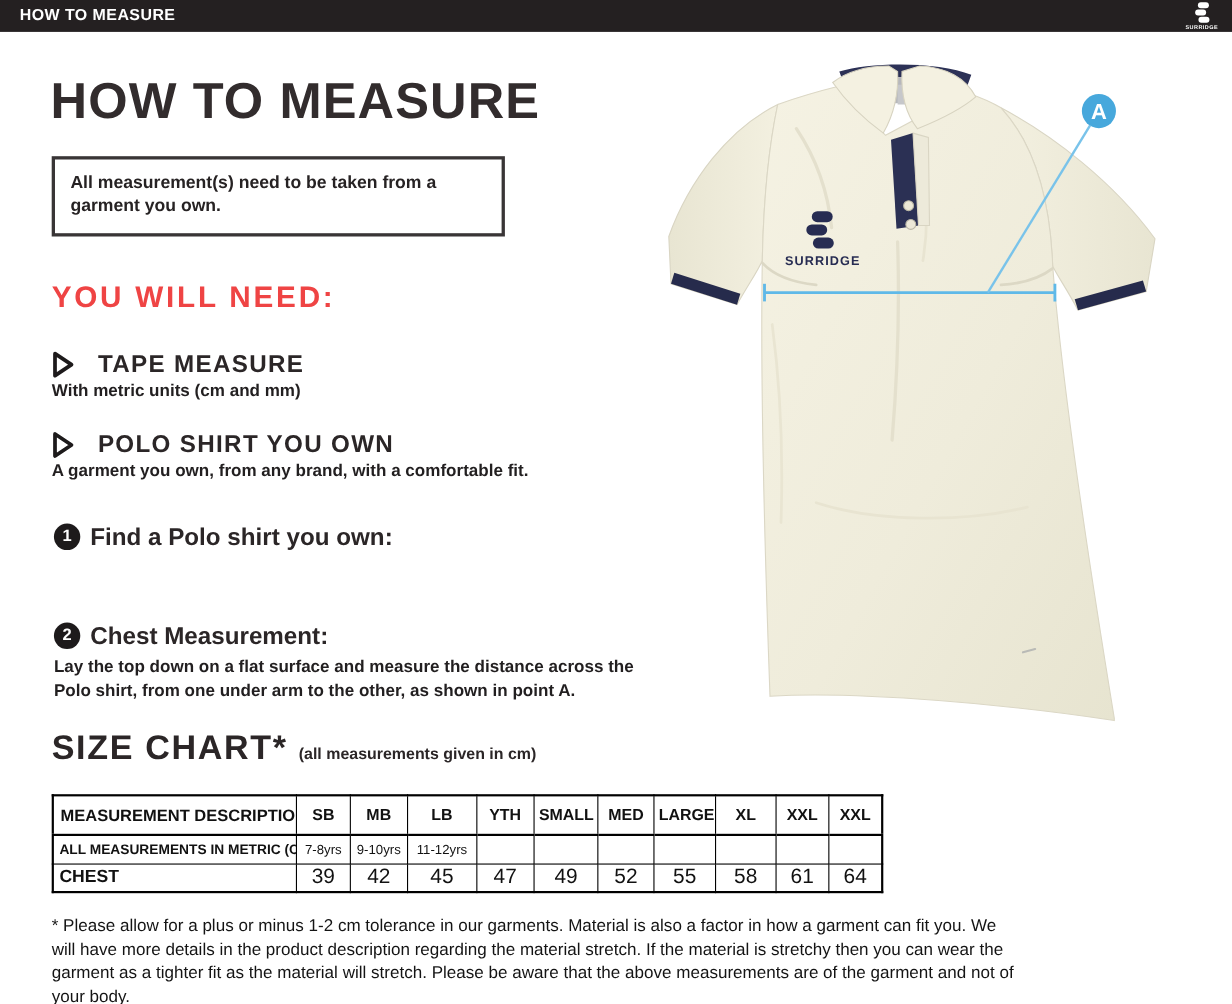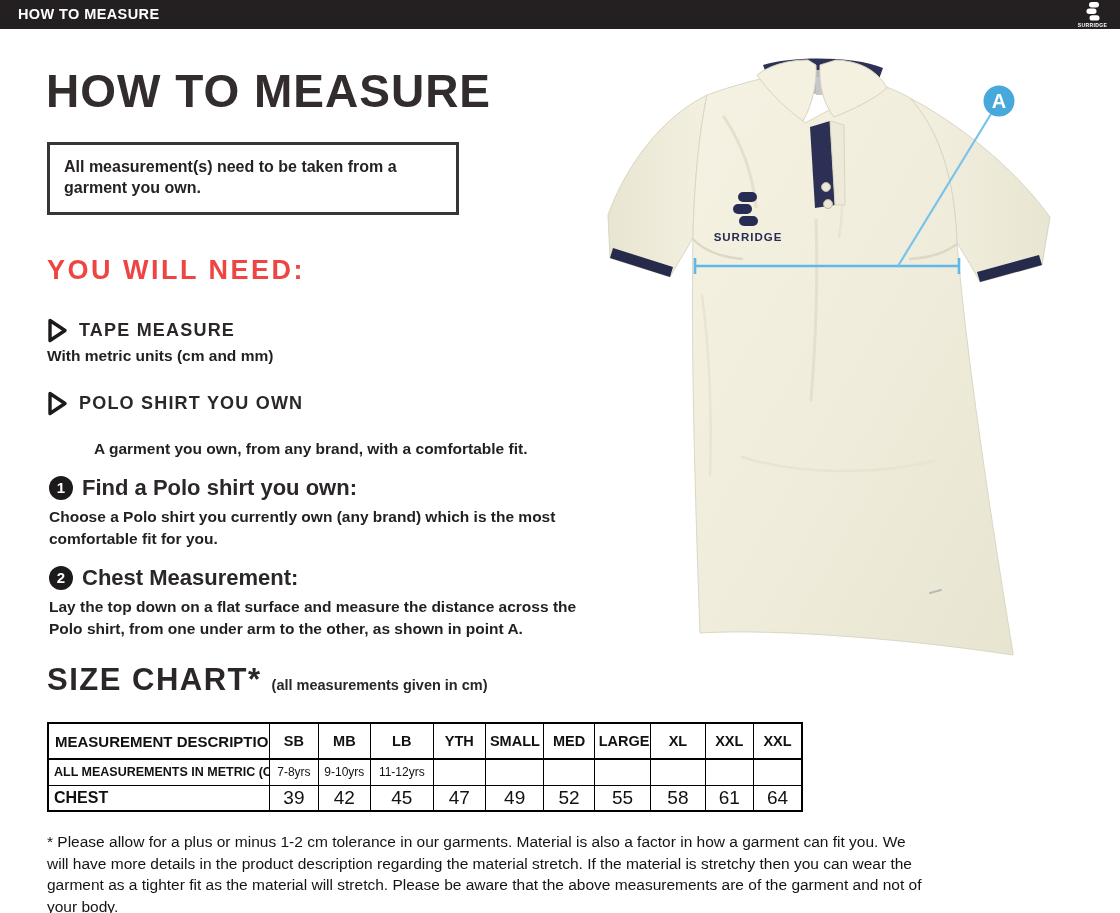--- a/index.html
+++ b/index.html
@@ -14,24 +14,24 @@
 
   
   .abs{position:absolute;}
   .page-title{left:46px;top:64px;font-size:46px;font-weight:800;letter-spacing:1px;color:#322c2d;}
   .notice{left:47px;top:142px;width:412px;box-sizing:border-box;border:3px solid #393536;
     padding:11px 14px 13px 14px;font-size:16px;font-weight:bold;line-height:1.33;color:#262223;}
   .ywn-heading{left:47px;top:255px;font-size:27px;font-weight:800;letter-spacing:2.5px;color:#ef4444;}
 
   .need-item{display:flex;align-items:center;gap:11px;}
   .need-item .tri{flex:0 0 auto;display:block;}
-  .need-title{font-size:18px;font-weight:700;letter-spacing:1.2px;color:#2b2627;}
+  .need-title{font-size:22px;font-weight:700;letter-spacing:1.2px;color:#2b2627;margin-left:10px;}
   .need-desc{font-size:15.5px;font-weight:700;color:#221f20;}
   .need-1{left:47px;top:318px;} .desc-1{left:47px;top:347px;}
-  .need-2{left:47px;top:391px;} .desc-2{left:47px;top:440px;margin-left:47px;}
+  .need-2{left:47px;top:391px;} .desc-2{left:47px;top:420px;}
 
   .step{display:flex;align-items:center;gap:9px;}
   .step-num{flex:0 0 auto;width:24px;height:24px;border-radius:50%;background:#1d1a1b;color:#fff;
     font-size:15px;font-weight:bold;text-align:center;line-height:24px;}
   .step-title{font-size:22px;font-weight:700;color:#2b2627;}
   .step-desc{font-size:15.5px;font-weight:700;line-height:1.4;color:#221f20;}
   .step-1{left:49px;top:475px;} .sdesc-1{left:49px;top:506px;width:548px;}
   .step-2{left:49px;top:565px;} .sdesc-2{left:49px;top:596px;width:556px;}
 
   .sc-head{left:47px;top:662px;display:flex;align-items:baseline;gap:10px;}
@@ -90,21 +90,20 @@
       <path d="M3 2.5 L18 12.5 L3 22.5 Z" fill="#ffffff" stroke="#1d1a1b" stroke-width="3.4" stroke-linejoin="round"></path>
     </svg>
     <span class="need-title">POLO SHIRT YOU OWN</span>
   </div>
   <div class="abs need-desc desc-2">A garment you own, from any brand, with a comfortable fit.</div>
 
   <div class="abs step step-1">
     <span class="step-num">1</span>
     <span class="step-title">Find a Polo shirt you own:</span>
   </div>
-  <div class="abs step-desc sdesc-1">Choose a Polo shirt you currently own (any brand) which is the most comfortable fit for you.</div>
 
   <div class="abs step step-2">
     <span class="step-num">2</span>
     <span class="step-title">Chest Measurement:</span>
   </div>
   <div class="abs step-desc sdesc-2">Lay the top down on a flat surface and measure the distance across the Polo shirt, from one under arm to the other, as shown in point A.</div>
 
   <div class="abs sc-head">
     <span class="sc-title">SIZE CHART*</span>
     <span class="sc-sub">(all measurements given in cm)</span>

